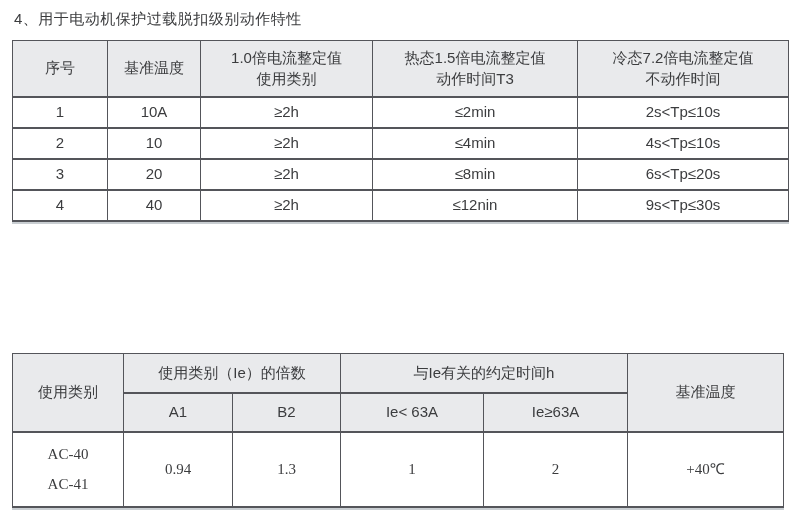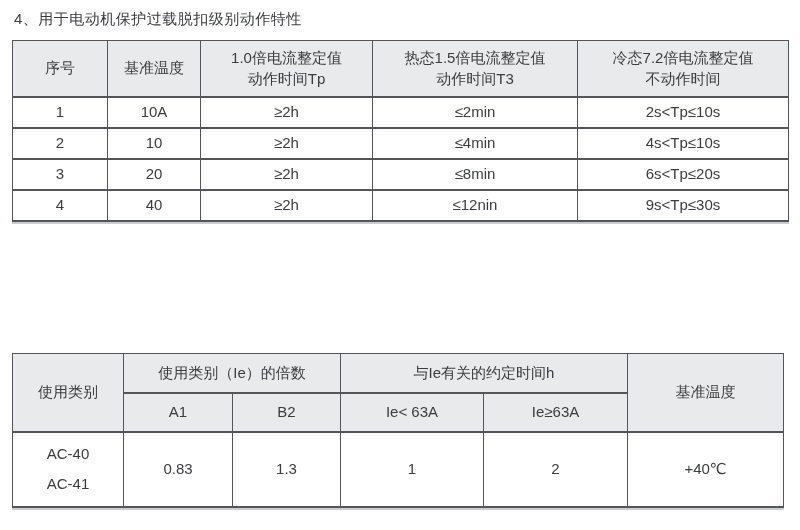--- a/index.html
+++ b/index.html
@@ -64,21 +64,21 @@
     line-height: 1.45;
     padding: 0 4px;
     color: #3b3c3e;
   }
   tr:first-child th { border-top-width: 1px; }
   .hdr { background: #e9eaec; }
   .t1-head { height: 56px; margin-top: 15px; }
   .t1-row { height: 31px; }
   .t2-head { height: 39px; }
   .t2-data { height: 75px; }
-  .t2-data td { line-height: 2.0; }
+  .t2-data td { line-height: 2.0; font-family: Liberation Serif, serif; }
 </style>
 </head>
 <body>
 
 <div class="page">
 
   <div id="title-4" class="section-title">4、用于电动机保护过载脱扣级别动作特性</div>
 
   <table id="table-motor">
     <colgroup>
@@ -86,21 +86,21 @@
       <col style="width:93px">
       <col style="width:172px">
       <col style="width:205px">
       <col style="width:211px">
     </colgroup>
     <tbody>
       <tr class="t1-head">
         <th class="hdr">序号</th>
         <th class="hdr">基准温度</th>
         <th class="hdr">1.0倍电流整定值
-动作时间Tp</th>
+使用类别</th>
         <th class="hdr">热态1.5倍电流整定值
 动作时间T3</th>
         <th class="hdr">冷态7.2倍电流整定值
 不动作时间</th>
       </tr>
       <tr class="t1-row">
         <td>1</td>
         <td>10A</td>
         <td>≥2h</td>
         <td>≤2min</td>
@@ -149,21 +149,21 @@
       </tr>
       <tr class="t2-head">
         <th class="hdr">A1</th>
         <th class="hdr">B2</th>
         <th class="hdr">Ie&lt; 63A</th>
         <th class="hdr">Ie≥63A</th>
       </tr>
       <tr class="t2-data">
         <td>AC-40
 AC-41</td>
-        <td>0.83</td>
+        <td>0.94</td>
         <td>1.3</td>
         <td>1</td>
         <td>2</td>
         <td>+40℃</td>
       </tr>
     </tbody>
   </table>
 
 </div>
 

